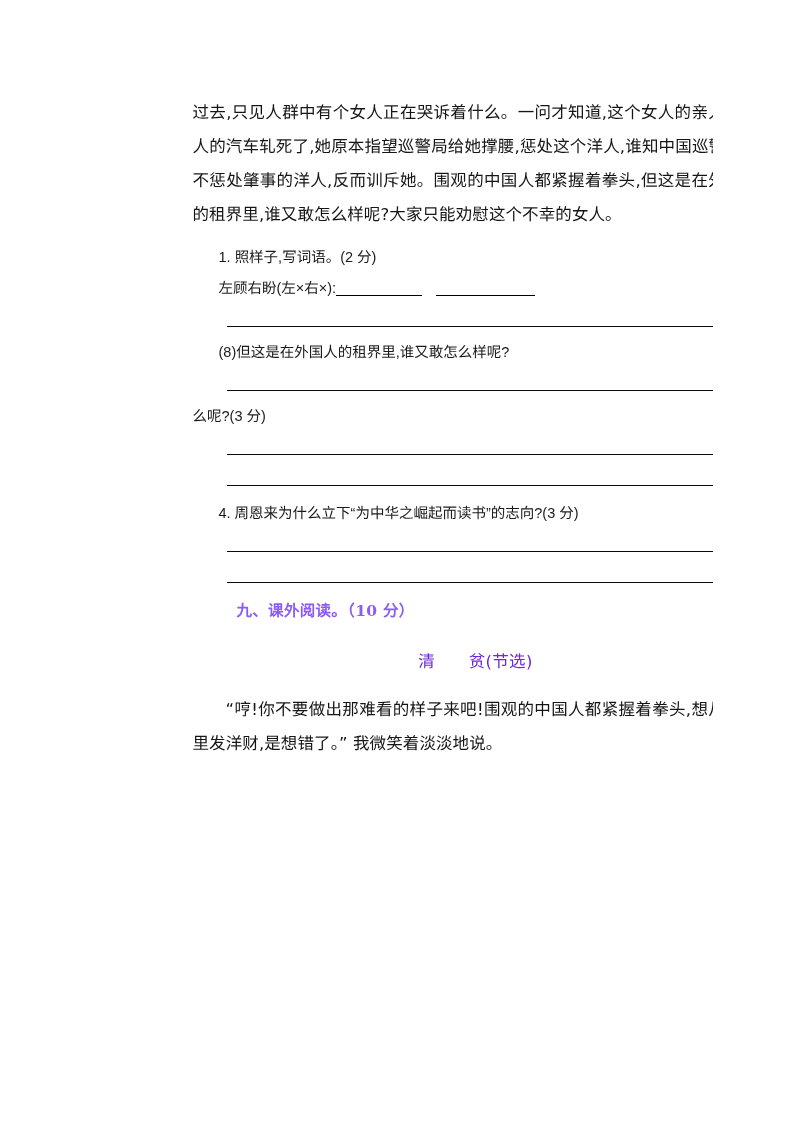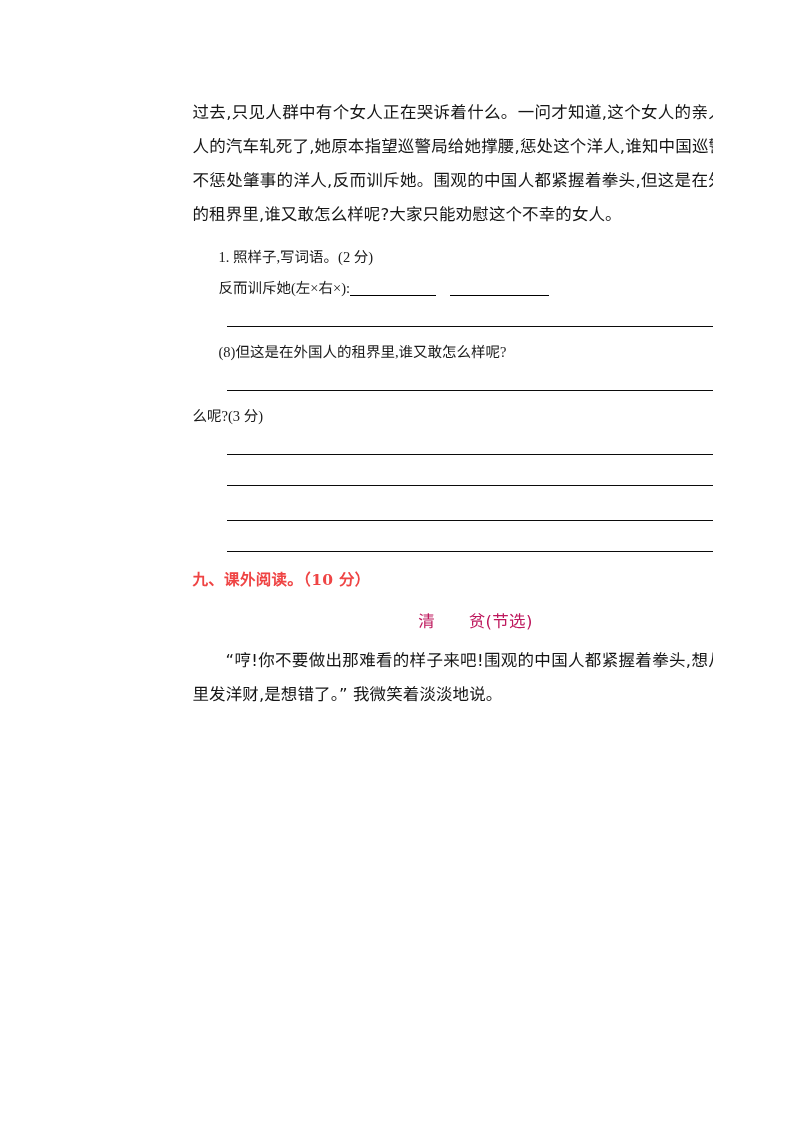--- a/index.html
+++ b/index.html
@@ -43,21 +43,21 @@
     color: #151515;
     margin: 0;
   }
 
   .passage.indent {
     text-indent: 2em;
   }
 
   
   .question {
-    font-family: Liberation Serif, serif;
+    font-family: Liberation Sans, sans-serif;
     font-size: 14.5px;
     line-height: 31px;
     color: #1a1a1a;
     margin: 0;
     text-align: justify;
   }
 
   .q-indent {
     padding-left: 26px;
   }
@@ -100,42 +100,42 @@
     margin: 0;
     letter-spacing: 0.3px;
   }
 
   
   .article-title {
     font-family: "DejaVu Sans", "Liberation Sans", sans-serif;
     font-size: 16.5px;
     line-height: 30px;
     text-align: center;
-    margin: 7px;
-    color: #be185d;
+    margin: 16px;
+    color: #6d28d9;
     letter-spacing: 0.3px;
   }
 </style>
 </head>
 <body>
 
 <div class="page">
   <div class="content">
 
     <p class="passage">过去,只见人群中有个女人正在哭诉着什么。一问才知道,这个女人的亲人被洋人的汽车轧死了,她原本指望巡警局给她撑腰,惩处这个洋人,谁知中国巡警不但不惩处肇事的洋人,反而训斥她。围观的中国人都紧握着拳头,但这是在外国人的租界里,谁又敢怎么样呢?大家只能劝慰这个不幸的女人。</p>
 
     <div class="spacer-10"></div>
 
     <p class="question q-indent">
       <span>1.</span>
       <span>照样子,写词语。(2 分)</span>
     </p>
 
     <p class="question q-indent">
-      <span>反而训斥她(左×右×):</span><span class="blank blank-a"></span><span class="blank blank-b"></span>
+      <span>左顾右盼(左×右×):</span><span class="blank blank-a"></span><span class="blank blank-b"></span>
     </p>
 
 
 
     <div class="spacer-22"></div>
     <div class="rule" style="border-bottom-color: rgb(11, 11, 11);"></div>
     <div class="spacer-10"></div>
 
     <p class="question q-indent"> (8)但这是在外国人的租界里,谁又敢怎么样呢?</p>
 
@@ -144,28 +144,29 @@
     <div class="spacer-10"></div>
 
     <p class="question q-wrap">么呢?(3 分)</p>
 
     <div class="spacer-22"></div>
     <div class="rule" style="border-bottom-color: rgb(11, 11, 11);"></div>
     <div class="spacer-30"></div>
     <div class="rule" style="border-bottom-color: rgb(11, 11, 11);"></div>
     <div class="spacer-12"></div>
 
+    <p class="question q-indent">4. 周恩来为什么立下“为中华之崛起而读书”的志向?(3 分)</p>
 
     <div class="spacer-22"></div>
     <div class="rule" style="border-bottom-color: rgb(11, 11, 11);"></div>
     <div class="spacer-30"></div>
     <div class="rule" style="border-bottom-color: rgb(11, 11, 11);"></div>
     <div class="spacer-14"></div>
 
-    <p class="section-heading" id="section-heading" style="color: #ef4444;">九、课外阅读。（10 分）</p>
+    <p class="section-heading" id="section-heading" style="color: #8b5cf6; margin-left: 44px;">九、课外阅读。（10 分）</p>
 
     <div class="spacer-6"></div>
 
     <p class="article-title">清　　贫(节选)</p>
 
 
     <p class="passage indent">“哼!你不要做出那难看的样子来吧!围观的中国人都紧握着拳头,想从我这里发洋财,是想错了。” 我微笑着淡淡地说。</p>
 
   </div>
 </div>

